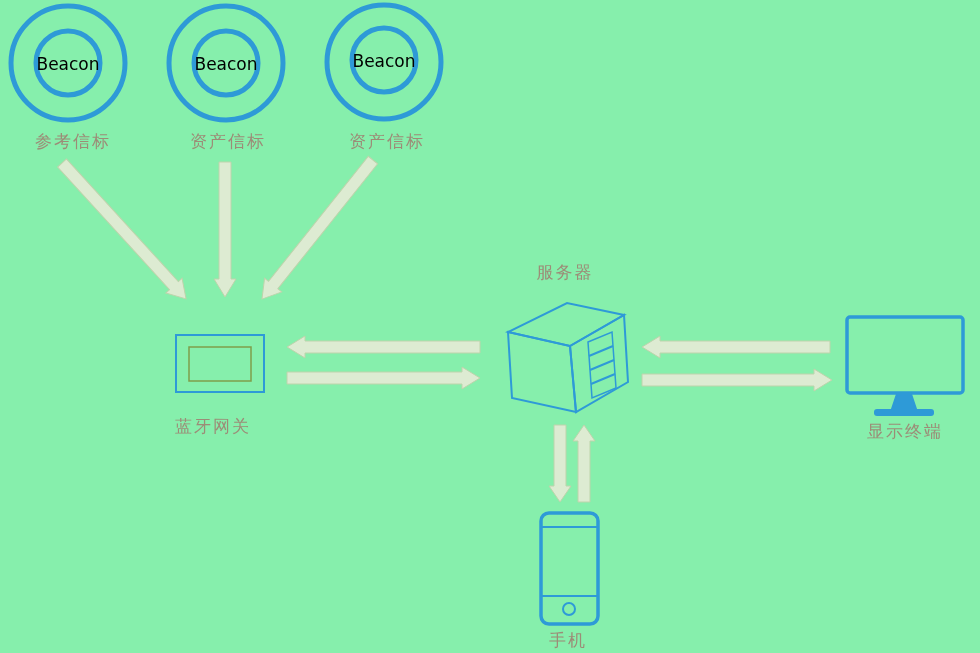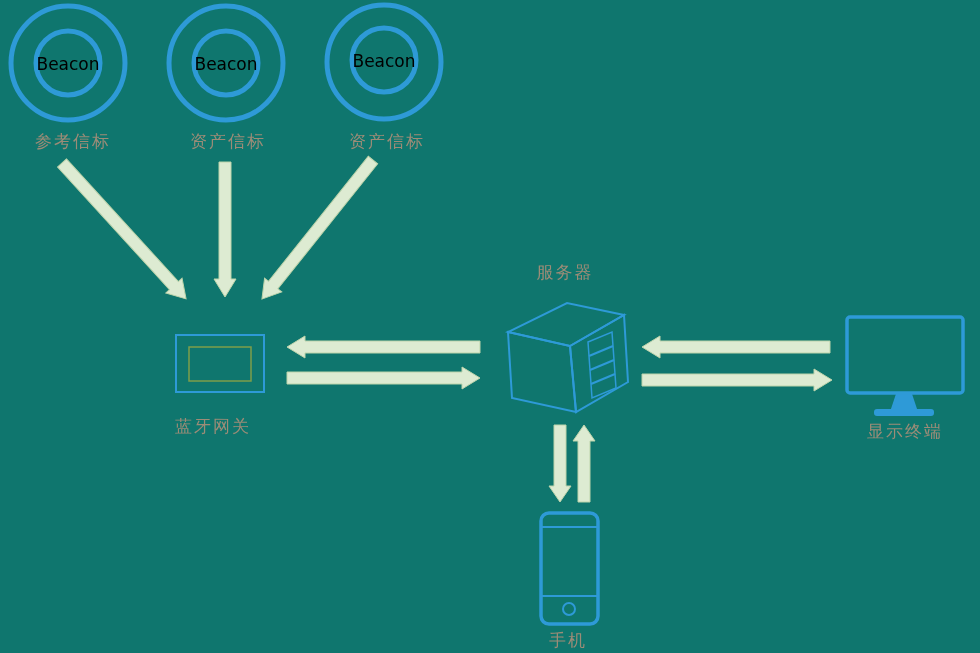--- a/index.html
+++ b/index.html
@@ -6,21 +6,21 @@
     --shape-blue:#2e9ad7;
     --arrow-fill:#ddebd2;
     --arrow-stroke:#bdd4ab;
     --caption:#9c8c77;
     --gateway-inner:#7f9e4a;
   }
   html,body{margin:0;padding:0;background:#ffffff;}
   .canvas{
     position:relative;
     width:980px;height:653px;
-    background:#0f766e;
+    background:#86efac;
     font-family:"DejaVu Sans","Liberation Sans",sans-serif;
     overflow:hidden;
   }
   svg{display:block;}
   .beacon-ring{fill:none;stroke:var(--shape-blue);stroke-width:5;}
   .beacon-label{font-size:17px;fill:#000;text-anchor:middle;dominant-baseline:middle;}
   .caption{font-size:17px;fill:var(--caption);text-anchor:middle;letter-spacing:2px;}
   .arrow{fill:var(--arrow-fill);stroke:var(--arrow-stroke);stroke-width:1;}
   .blue-line{fill:none;stroke:var(--shape-blue);stroke-width:2;}
   .blue-line-thick{fill:none;stroke:var(--shape-blue);stroke-width:3.5;}

